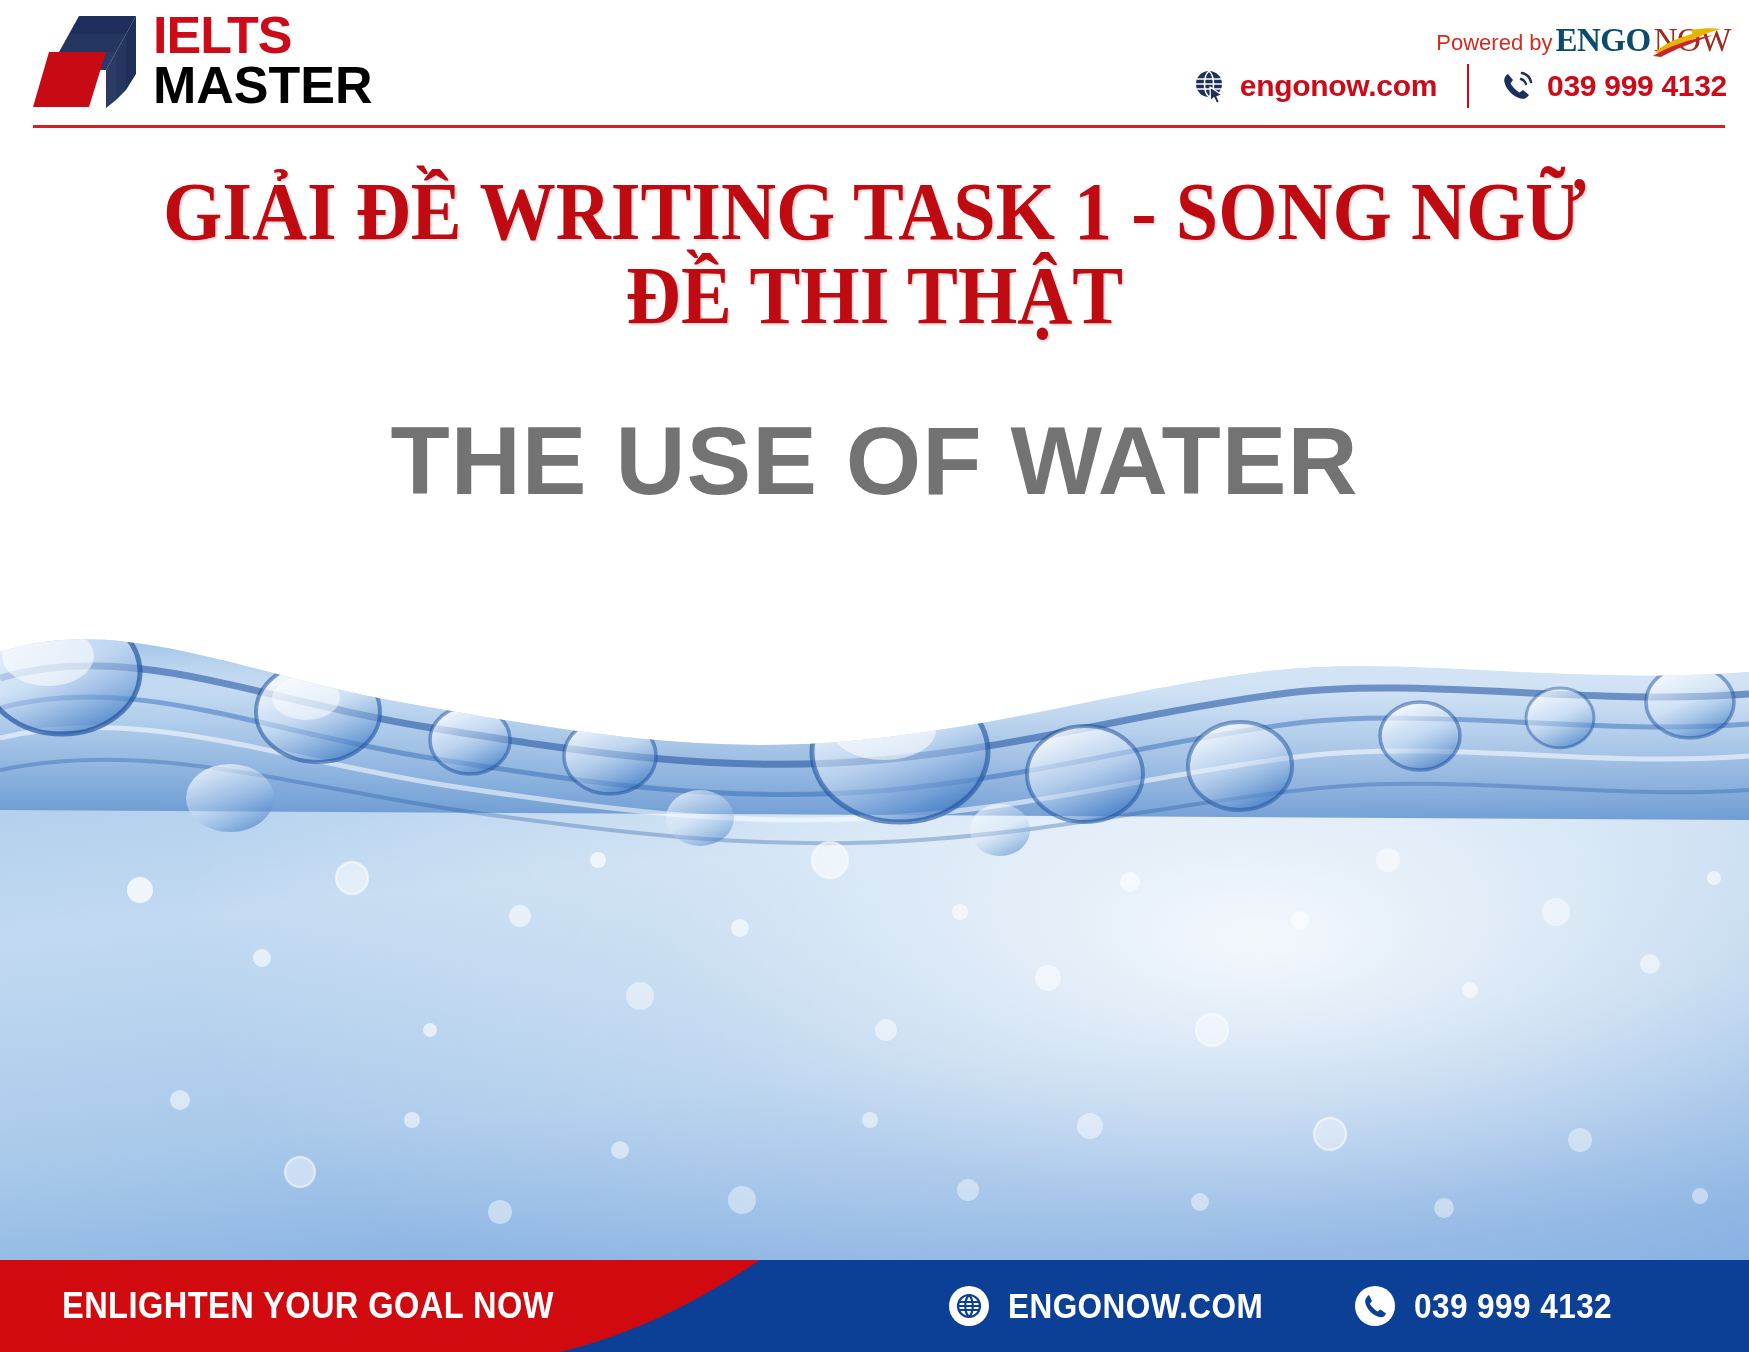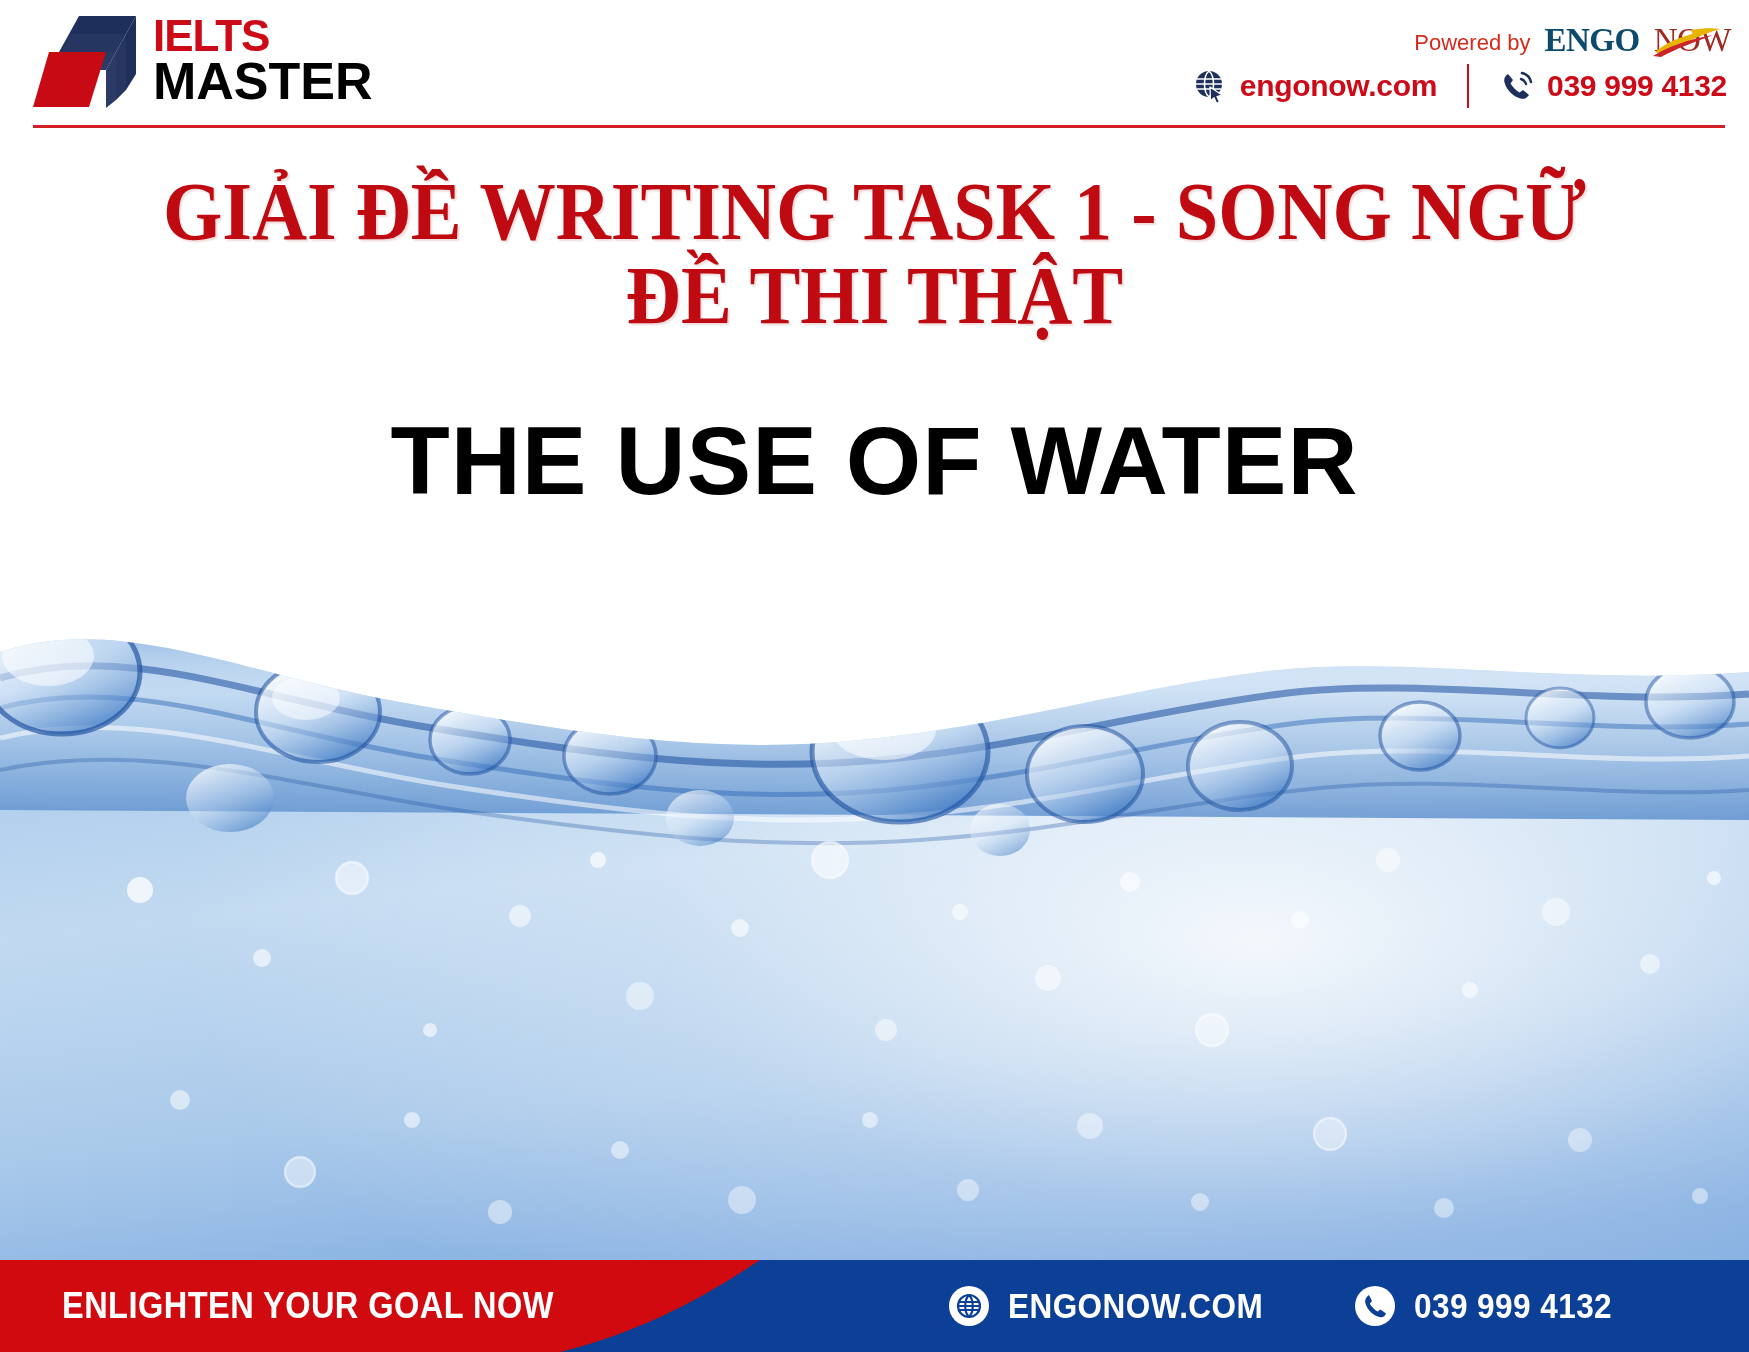--- a/index.html
+++ b/index.html
@@ -20,32 +20,32 @@
   }
   .logo-block{
     position:absolute; left:33px; top:12px;
     display:flex; align-items:center; gap:10px;
   }
   .logo-mark{ position:relative; width:110px; height:98px; }
   .logo-mark svg{ display:block; width:110px; height:98px; }
   .logo-words{ display:flex; flex-direction:column; line-height:0.92; }
   .logo-ielts{
     font-family:"Liberation Sans", sans-serif;
-    font-weight:bold; font-size:44px; letter-spacing:-1px;
+    font-weight:bold; font-size:52px; letter-spacing:-1px;
     color:#CC0A18;
   }
   .logo-master{
     font-family:"Liberation Sans", sans-serif;
     font-weight:bold; font-size:52px; letter-spacing:0px;
     color:#000000; margin-top:2px;
   }
 
   .powered{
     position:absolute; right:18px; top:24px;
-    display:flex; align-items:flex-end; gap:14px;
+    display:flex; align-items:flex-end; gap:3px;
     line-height:1;
   }
   .powered-by{
     font-family:"Liberation Sans", sans-serif;
     font-size:22px; color:#D42B1E; font-weight:400;
     padding-bottom:3px;
   }
   .engo{
     font-family:"Liberation Serif", serif;
     font-weight:bold; font-size:33px; color:#0c4a6e;
@@ -94,21 +94,21 @@
   }
   .title-red .line2{ display:block; }
 
   .title-blue{
     position:absolute; left:0; top:410px; width:1749px;
     text-align:center;
     font-family:"Liberation Sans", sans-serif;
     font-weight:bold;
     font-size:97px;
     line-height:1.05;
-    color:#000000;
+    color:#737373;
     letter-spacing:1px;
     z-index:30;
   }
 
   
   .water{
     position:absolute; left:0; top:560px; width:1749px; height:792px;
     overflow:hidden;
     z-index:10;
   }

